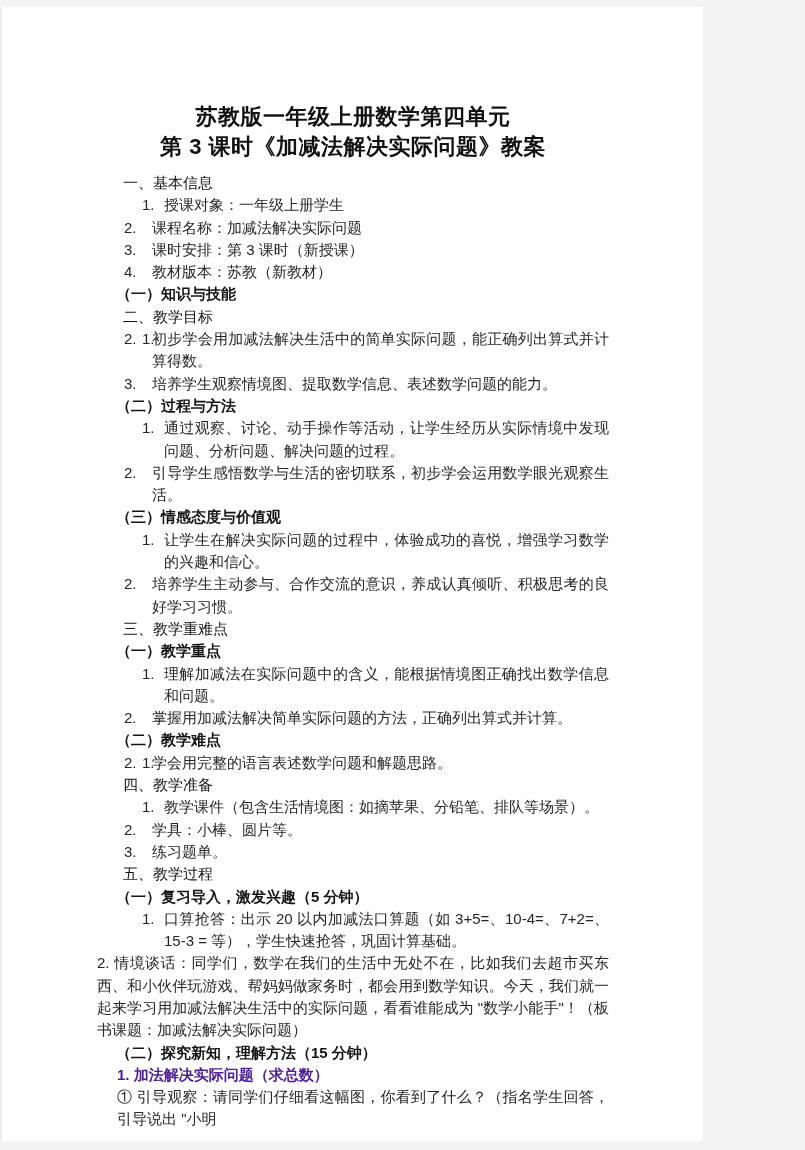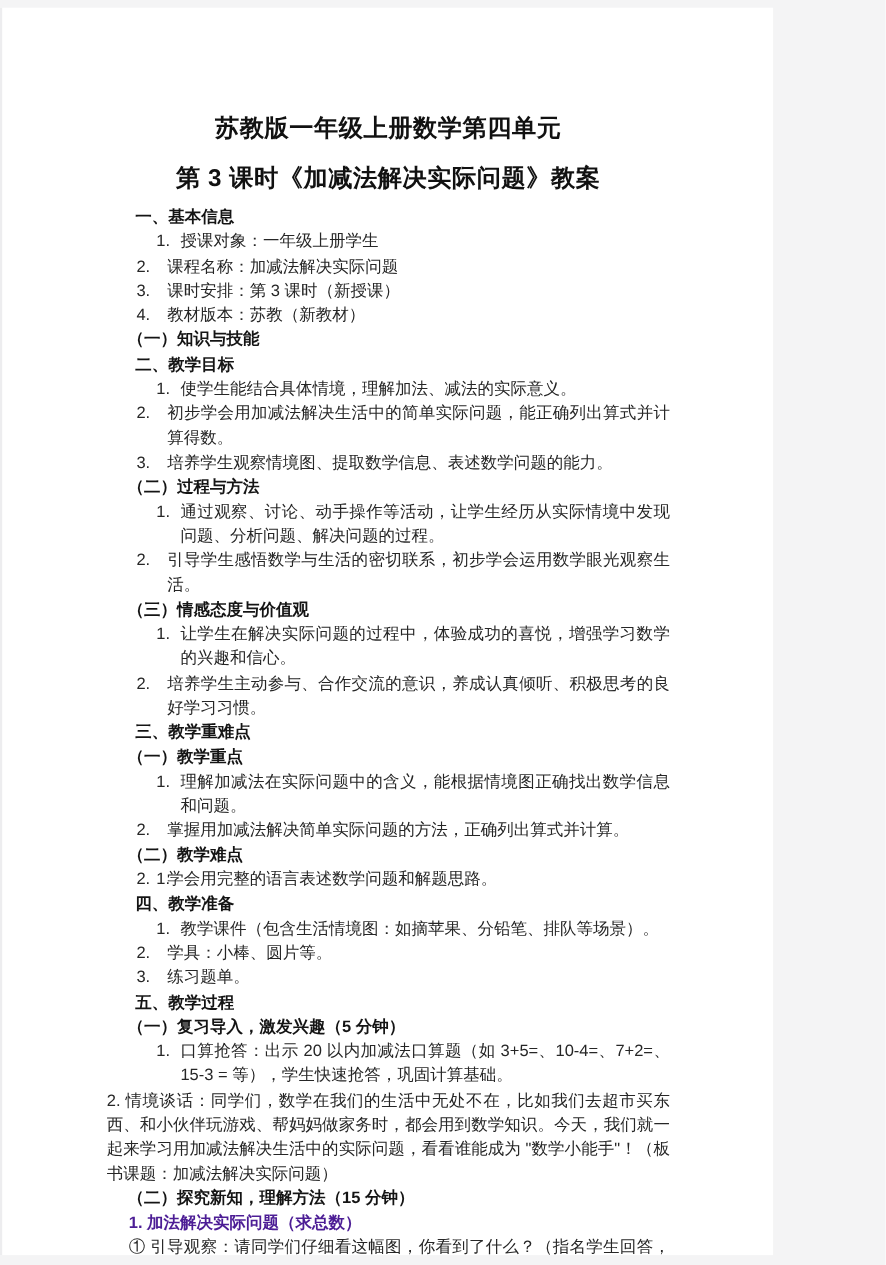--- a/index.html
+++ b/index.html
@@ -25,30 +25,30 @@
     overflow: hidden;
   }
   .doc-title {
     font-weight: 700;
     color: #111111;
     text-align: center;
     font-size: 22px;
     line-height: 30px;
     letter-spacing: 0.5px;
   }
-  .doc-title.second { margin-top: 15px; }
+  .doc-title.second { }
   .doc-body {
     margin-top: 10px;
     font-size: 15px;
     line-height: 22.3px;
     color: #262626;
     text-align: justify;
   }
   .blk { position: relative; }
-  .t-section { font-weight: 700; color: #141414; margin-left: 26px; }
+  .t-section { font-weight: 400; color: #141414; margin-left: 26px; }
   .t-sub     { font-weight: 700; color: #141414; margin-left: 19px; }
   .t-boldli  { font-weight: 700; color: #4c1d95; margin-left: 20px; }
   .t-li1 { padding-left: 67px; }
   .t-li1 > .marker { position: absolute; left: 45px; top: 0; }
   .t-li  { padding-left: 55px; }
   .t-li  > .marker { position: absolute; left: 27px; top: 0; }
   .t-flush { margin-left: 0; }
   .t-ind   { margin-left: 20px; }
 </style>
 </head>
@@ -59,21 +59,21 @@
     <div class="doc-title">苏教版一年级上册数学第四单元</div>
     <div class="doc-title second">第 3 课时《加减法解决实际问题》教案</div>
     <div class="doc-body" id="doc-blocks">
         <div class="blk t-section">一、基本信息</div>
         <div class="blk t-li1"><span class="marker">1.</span><span>授课对象：一年级上册学生</span></div>
         <div class="blk t-li"><span class="marker">2.</span><span>课程名称：加减法解决实际问题</span></div>
         <div class="blk t-li"><span class="marker">3.</span><span>课时安排：第 3 课时（新授课）</span></div>
         <div class="blk t-li"><span class="marker">4.</span><span>教材版本：苏教（新教材）</span></div>
         <div class="blk t-sub">（一）知识与技能</div>
         <div class="blk t-section">二、教学目标</div>
-        <div class="blk t-li1"><span class="marker">1.</span><span>使学生能结合具体情境，理解加法、减法的实际意义。</span></div>
+        <div class="blk t-li1"><span class="marker">1.</span></div>
         <div class="blk t-li"><span class="marker">2.</span><span>初步学会用加减法解决生活中的简单实际问题，能正确列出算式并计算得数。</span></div>
         <div class="blk t-li"><span class="marker">3.</span><span>培养学生观察情境图、提取数学信息、表述数学问题的能力。</span></div>
         <div class="blk t-sub">（二）过程与方法</div>
         <div class="blk t-li1"><span class="marker">1.</span><span>通过观察、讨论、动手操作等活动，让学生经历从实际情境中发现问题、分析问题、解决问题的过程。</span></div>
         <div class="blk t-li"><span class="marker">2.</span><span>引导学生感悟数学与生活的密切联系，初步学会运用数学眼光观察生活。</span></div>
         <div class="blk t-sub">（三）情感态度与价值观</div>
         <div class="blk t-li1"><span class="marker">1.</span><span>让学生在解决实际问题的过程中，体验成功的喜悦，增强学习数学的兴趣和信心。</span></div>
         <div class="blk t-li"><span class="marker">2.</span><span>培养学生主动参与、合作交流的意识，养成认真倾听、积极思考的良好学习习惯。</span></div>
         <div class="blk t-section">三、教学重难点</div>
         <div class="blk t-sub">（一）教学重点</div>

